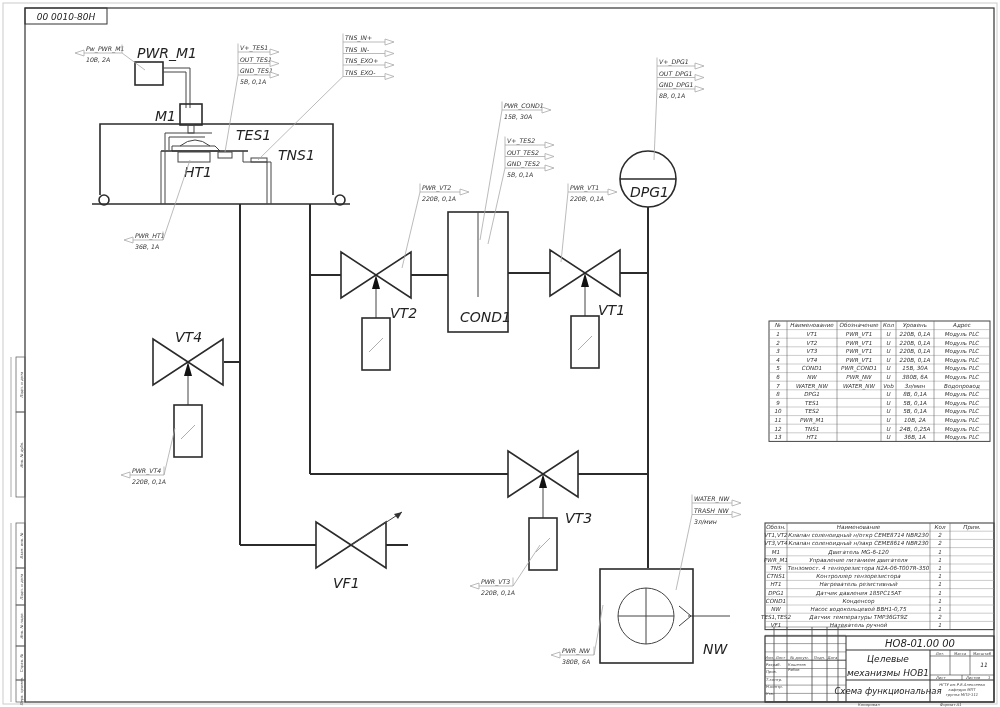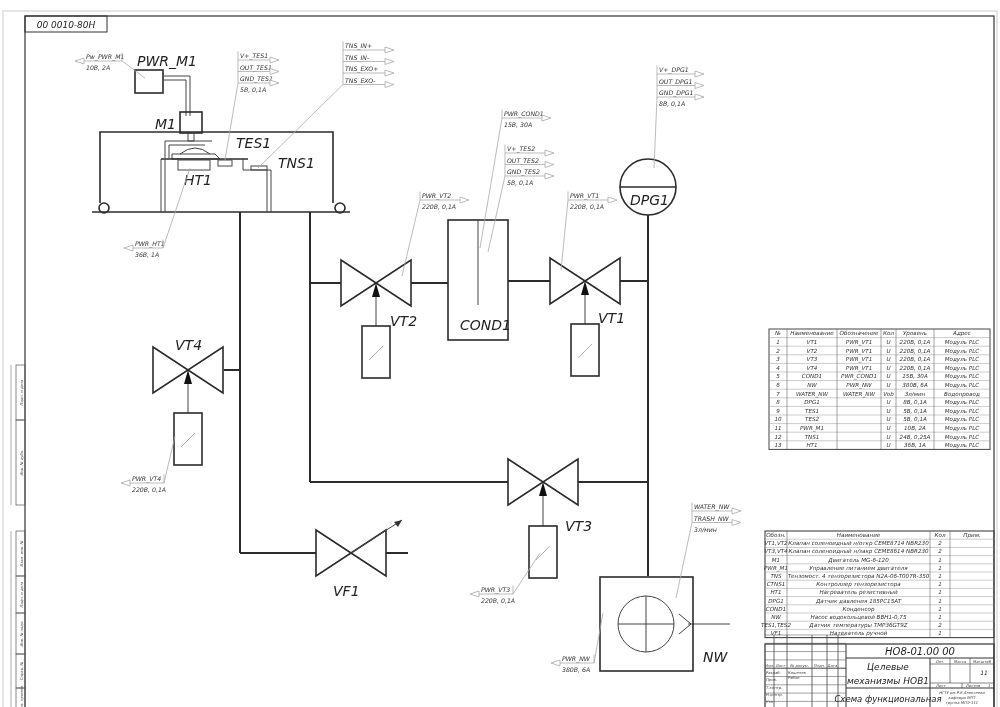--- a/index.html
+++ b/index.html
@@ -1,17 +1,17 @@
 <!DOCTYPE html>
 <html><head>
 <meta charset="utf-8">
 <style>
   html,body{margin:0;padding:0;background:#fff;}
   body{width:1000px;height:707px;overflow:hidden;font-family:"DejaVu Sans",sans-serif;}
-  #sheet{position:absolute;left:0;top:8px;width:1000px;height:515px;background:#fff;}
+  #sheet{position:absolute;left:0;top:0;width:1000px;height:515px;background:#fff;}
   svg{position:absolute;left:0;top:0;}
   .ln{stroke:#2b2b2b;stroke-width:1.6;fill:none;}
   .pipe{stroke:#2b2b2b;stroke-width:2;fill:none;}
   .thin{stroke:#444;stroke-width:1;fill:none;}
   .lead{stroke:#aaa;stroke-width:0.8;fill:none;}
   .arrowhead{stroke:#aaa;stroke-width:0.8;fill:#fff;}
   .big{font-family:"DejaVu Sans",sans-serif;font-style:italic;font-size:14px;fill:#222;}
   .sig{font-family:"DejaVu Sans",sans-serif;font-style:italic;font-size:6.2px;fill:#333;}
   .tbl{font-family:"DejaVu Sans",sans-serif;font-style:italic;font-size:5.6px;fill:#333;}
   .stamp{font-family:"DejaVu Sans",sans-serif;font-style:italic;fill:#222;}

